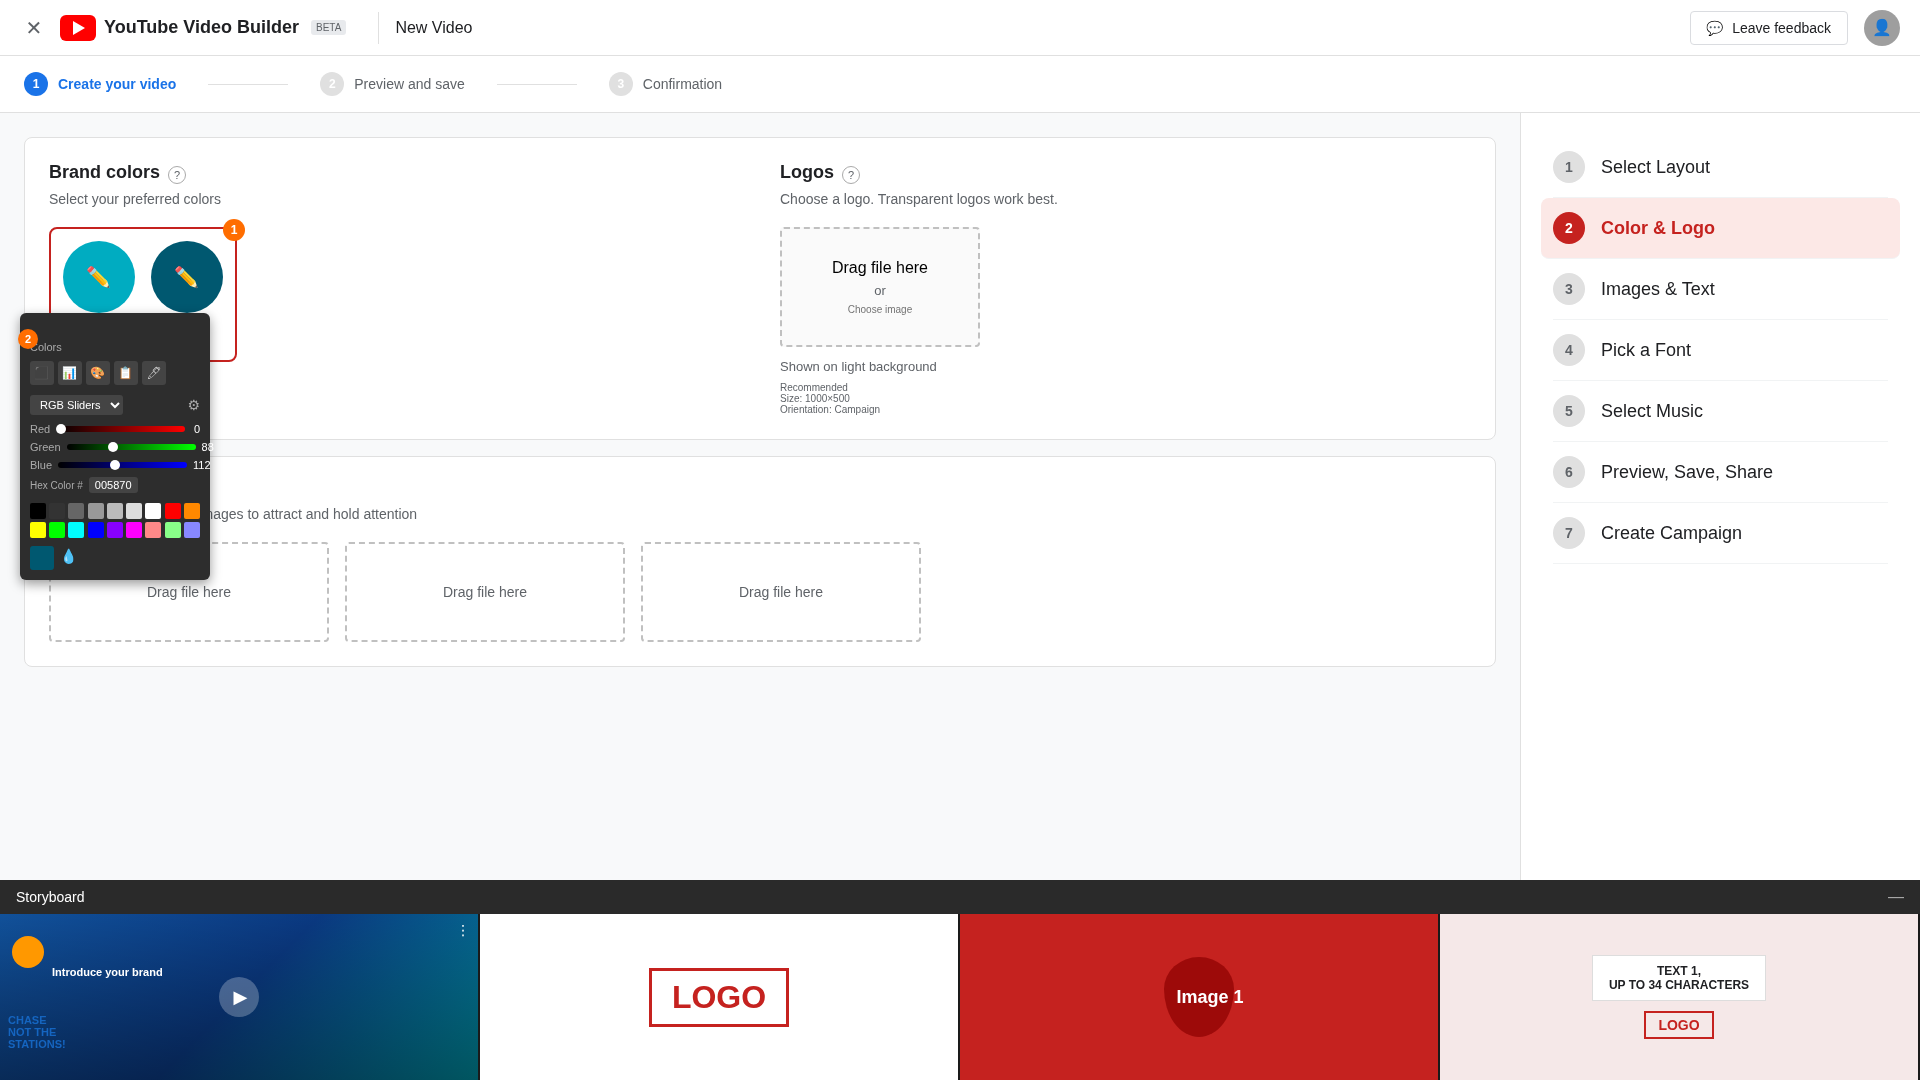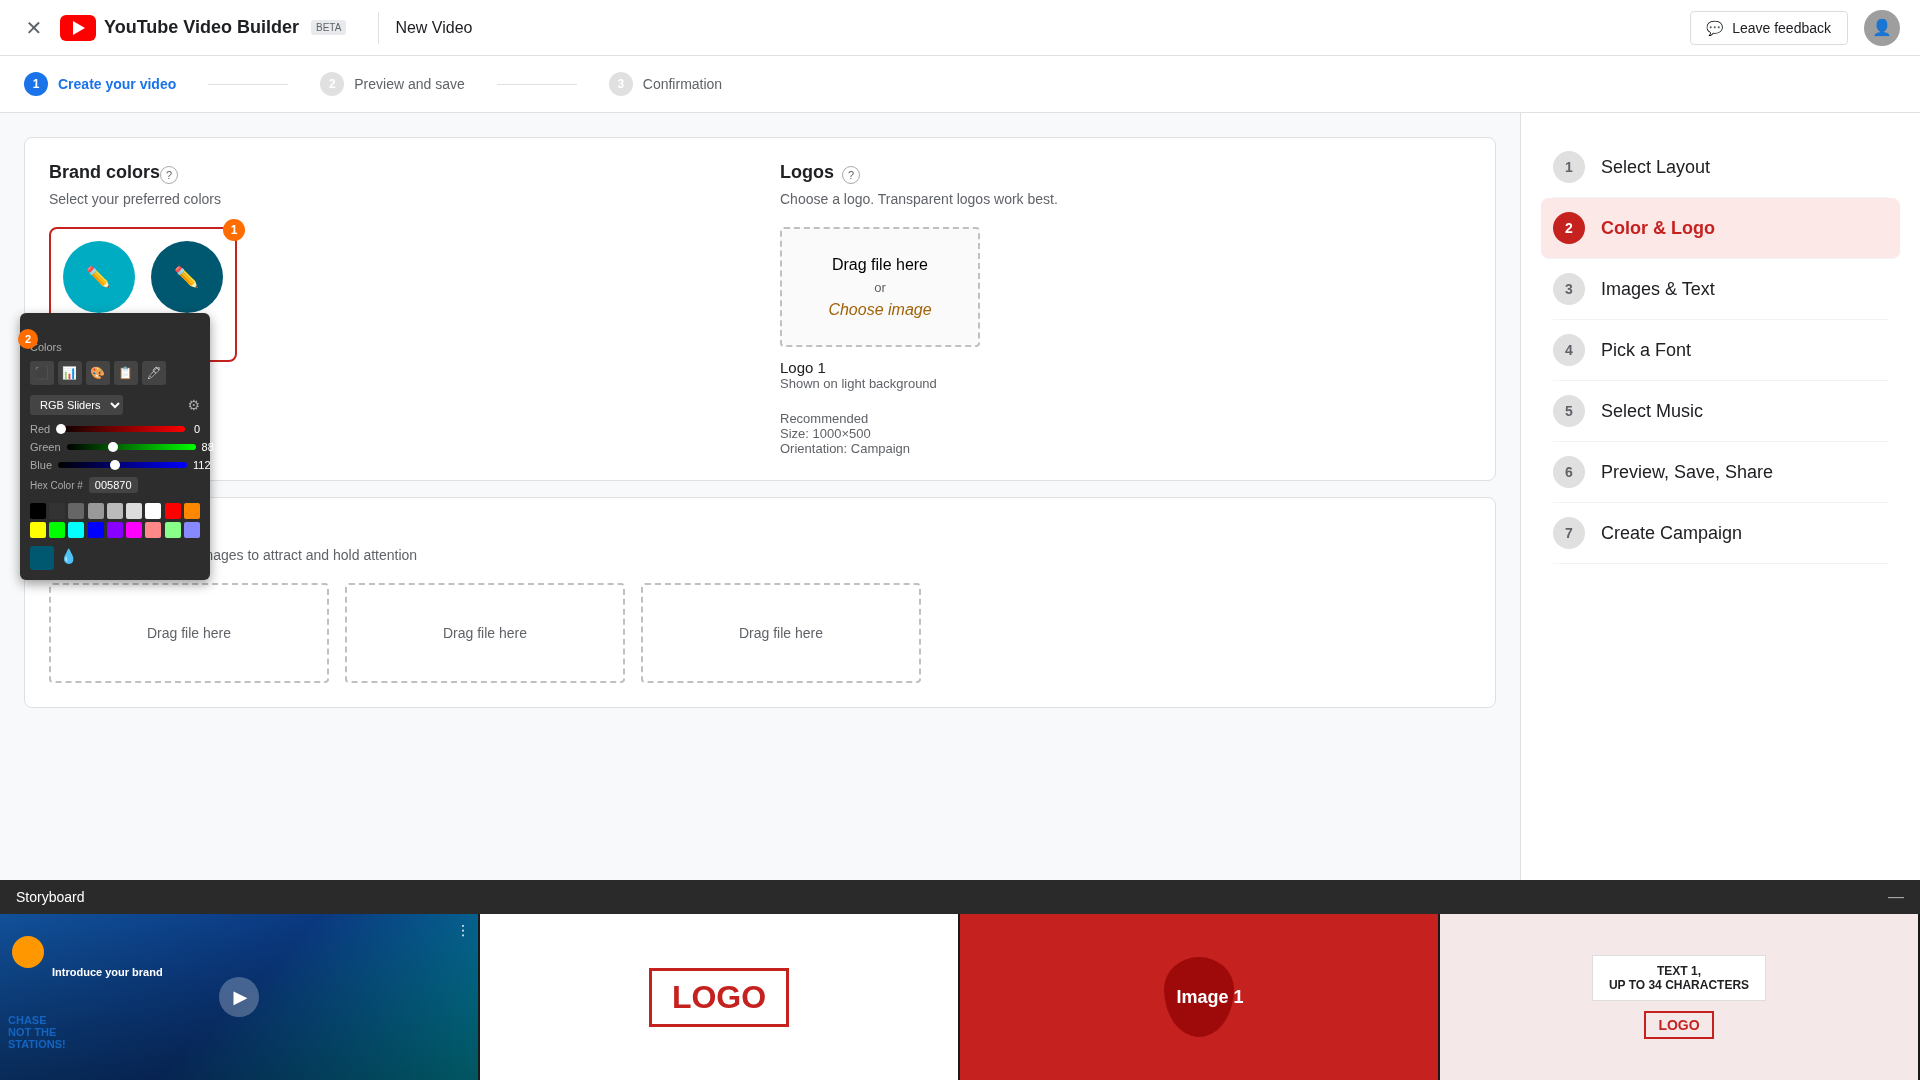--- a/index.html
+++ b/index.html
@@ -144,25 +144,25 @@
       display: flex; align-items: center; justify-content: center;
     }
 
     
     .upload-area {
       border: 2px dashed #c0c0c0; border-radius: 4px;
       width: 200px; height: 120px;
       display: flex; flex-direction: column; align-items: center; justify-content: center;
       gap: 6px; cursor: pointer; background: #fafafa;
     }
-    .upload-area-link { font-size: 16px; color: #a16207; cursor: pointer; font-style: italic; }
+    .upload-area-link { font-size: 10px; color: #737373; cursor: pointer; }
     .logo-info { margin-top: 12px; }
     .logo-info .logo-name { font-size: 15px; font-weight: 500; color: #202124; }
     .logo-info .logo-desc { font-size: 13px; color: #5f6368; }
-    .logo-info .logo-rec { font-size: 13px; color: #5f6368; margin-top: 20px; }
+    .logo-info .logo-rec { font-size: 10px; color: #5f6368; margin-top: 8px; }
 
     
     .images-section { background: #fff; border-radius: 8px; border: 1px solid #e0e0e0; padding: 24px; }
     .images-title-row { display: flex; align-items: center; gap: 8px; margin-bottom: 4px; }
     .images-title { font-size: 18px; font-weight: 600; }
     .images-subtitle { font-size: 14px; color: #5f6368; margin-bottom: 20px; }
     .image-upload-row { display: flex; gap: 16px; }
     .image-upload-box {
       border: 2px dashed #c0c0c0; border-radius: 4px;
       width: 280px; height: 100px;
@@ -349,21 +349,21 @@
 </div>
 
 <div class="main-layout">
 
   <div class="center-content" style="position:relative;">
 
     <div class="card">
       <div class="two-col">
 
         <div class="col">
-          <div style="display:flex;align-items:center;gap:0;margin-bottom:4px;">
+          <div style="display:flex;align-items:center;gap:8px;margin-bottom:4px;">
             <span class="card-title">Brand colors</span>
             <span style="width:18px;height:18px;border-radius:50%;border:1px solid #aaa;display:flex;align-items:center;justify-content:center;font-size:11px;color:#5f6368;cursor:pointer;">?</span>
           </div>
           <div class="card-subtitle">Select your preferred colors</div>
 
           <div class="color-swatches-box" style="position:relative;">
             <div class="badge-num">1</div>
             <div class="color-swatches">
               <div class="color-swatch-wrapper">
                 <div class="color-swatch" style="background:#00acc1;">
@@ -388,21 +388,20 @@
           </div>
           <div class="card-subtitle">Choose a logo. Transparent logos work best.</div>
 
           <div class="upload-area">
             <span>Drag file here</span>
             <span style="font-size:13px;color:#5f6368;">or</span>
             <span class="upload-area-link">Choose image</span>
           </div>
 
           <div class="logo-info">
-            <div class="logo-name">Logo 1</div>
             <div class="logo-desc">Shown on light background</div>
             <div class="logo-rec">
               <span>Recommended</span><br>
               <span>Size: 1000×500</span><br>
               <span>Orientation: Campaign</span>
             </div>
           </div>
         </div>
       </div>
     </div>

